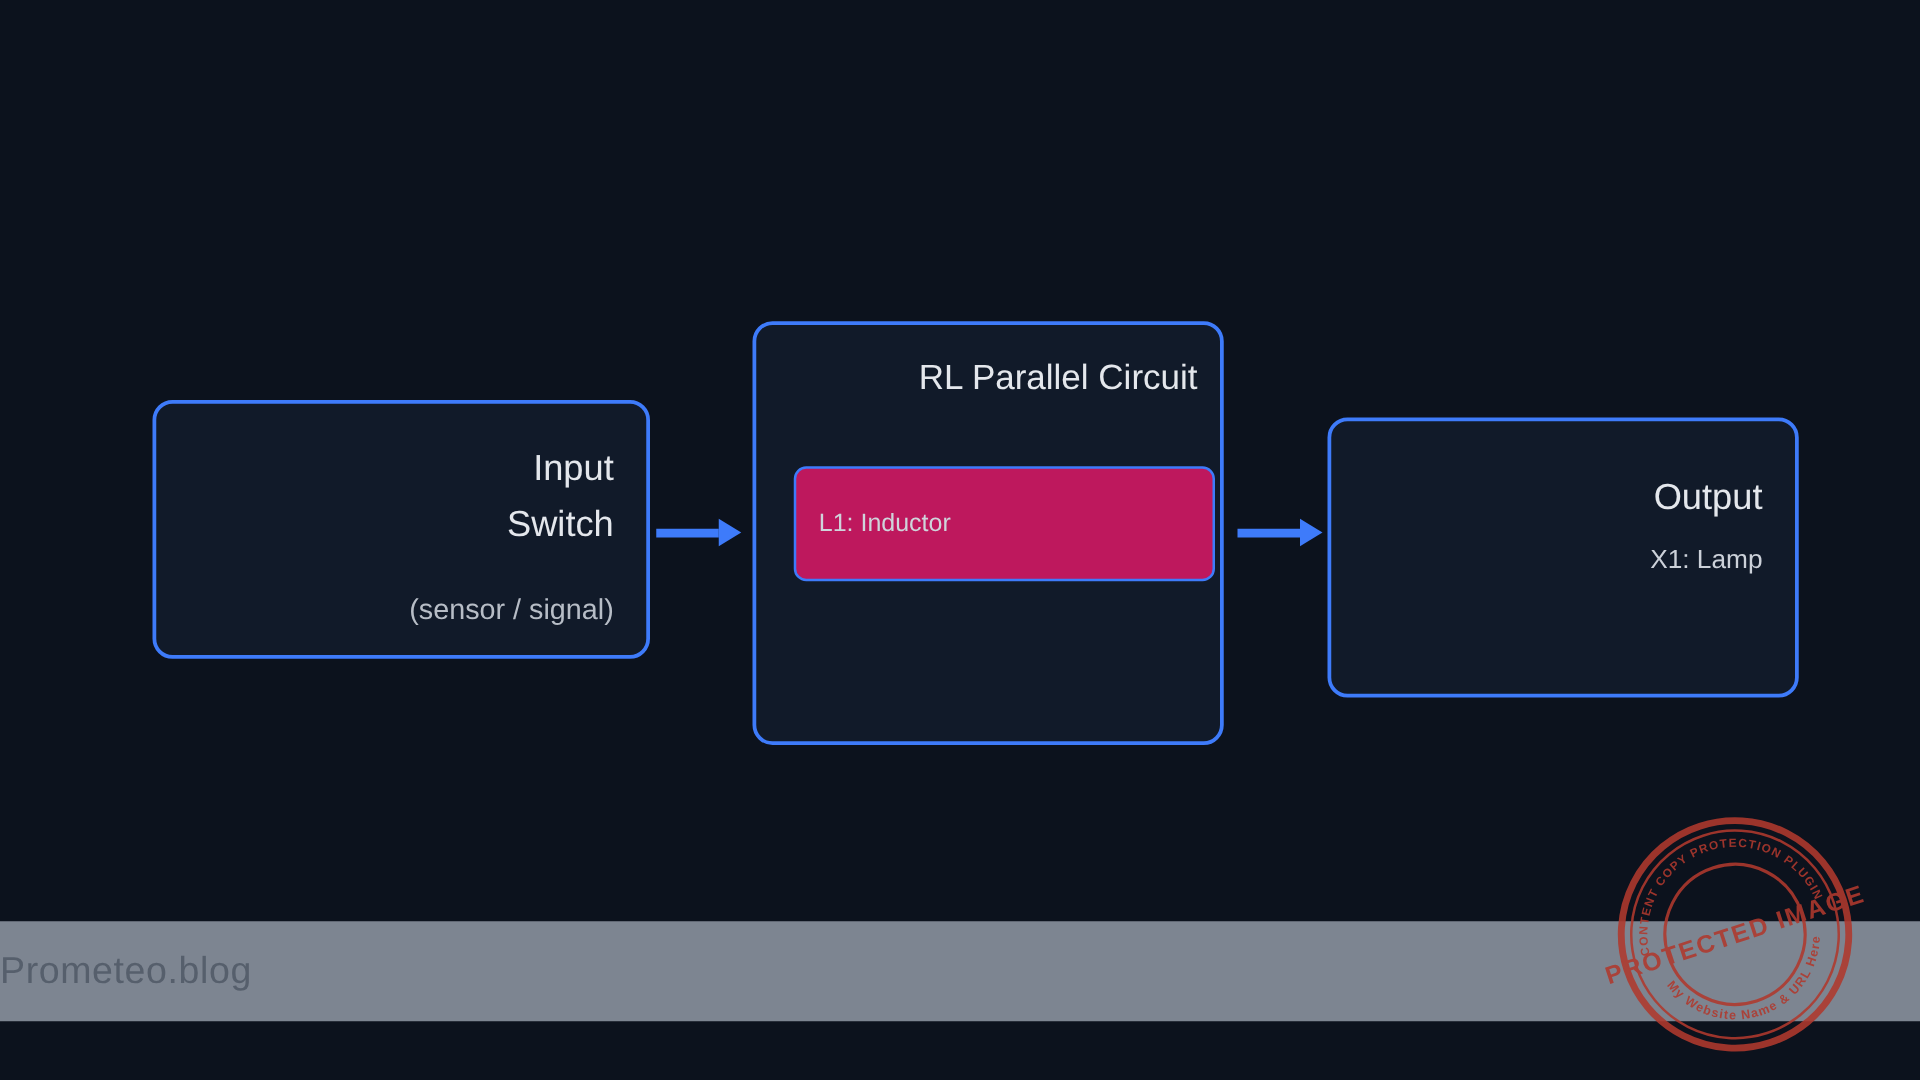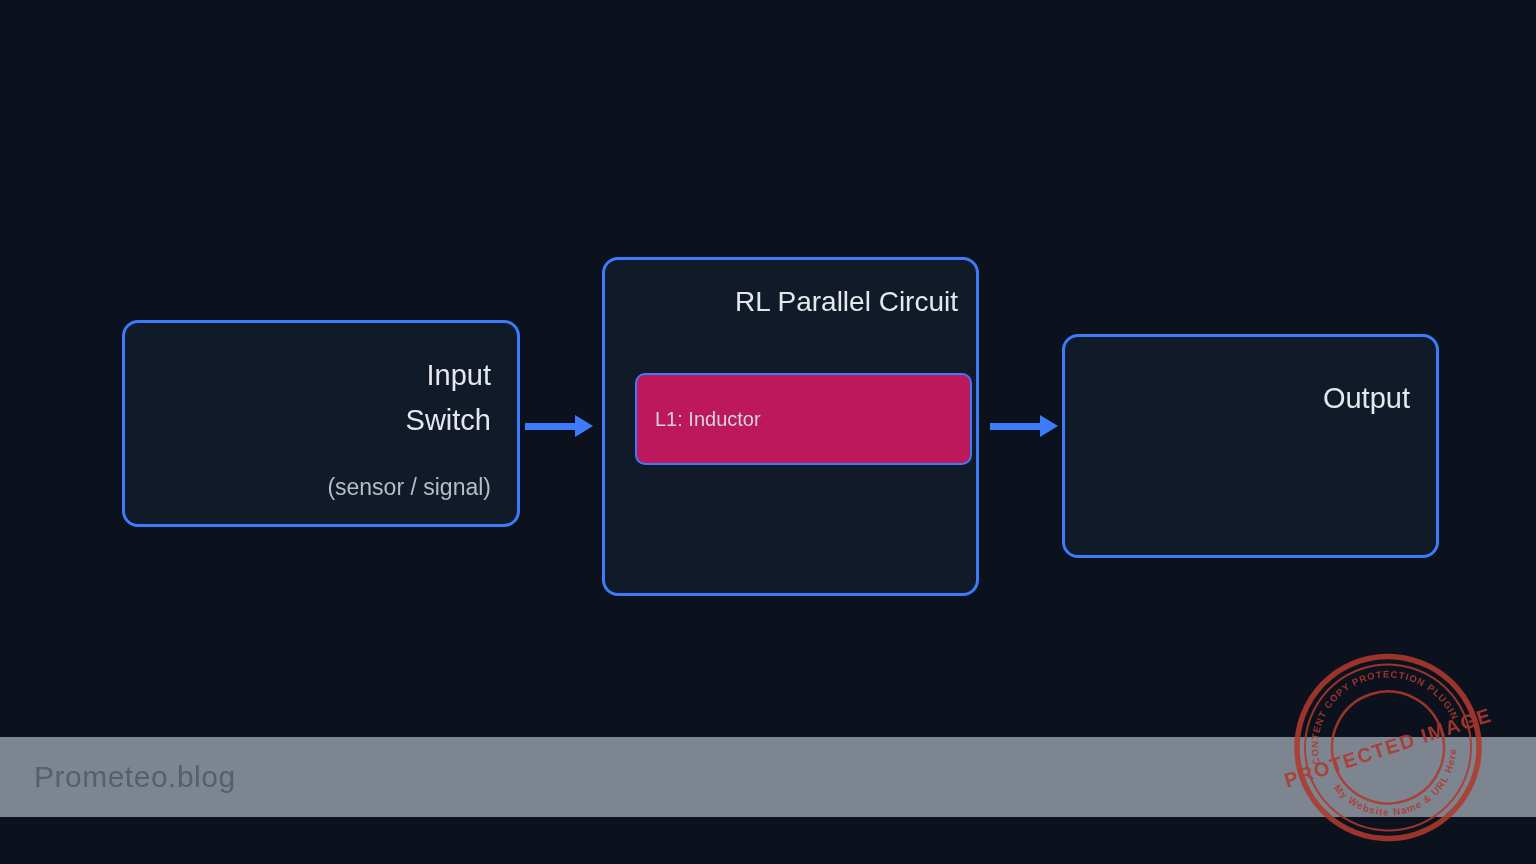--- a/index.html
+++ b/index.html
@@ -63,21 +63,20 @@
     border-bottom: 11px solid transparent;
   }
 
   .footer-bar {
     position: absolute;
     left: 0; top: 737px;
     width: 1536px; height: 80px;
     background: #7d8591;
     display: flex;
     align-items: center;
-    padding-left: 34px;
     z-index: 2;
   }
   .footer-bar .brand {
     font-size: 30px;
     color: #565f6c;
     letter-spacing: 0.5px;
   }
 
   .stamp {
     position: absolute;
@@ -117,20 +116,21 @@
     </div>
   </div>
 
   <div class="arrow arrow-2">
     <span class="shaft"></span>
     <span class="head"></span>
   </div>
 
   <div class="box output-box">
     <div class="output-title">Output</div>
+    <div class="output-note">X1: Lamp</div>
   </div>
 
   <div class="footer-bar">
     <span class="brand">Prometeo.blog</span>
   </div>
 
   <svg class="stamp" viewBox="0 0 200 200">
     <defs>
       <path id="arcTop" d="M 30,100 A 70,70 0 0 1 170,100" fill="none"></path>
       <path id="arcBottom" d="M 32,100 A 68,68 0 0 0 168,100" fill="none"></path>

